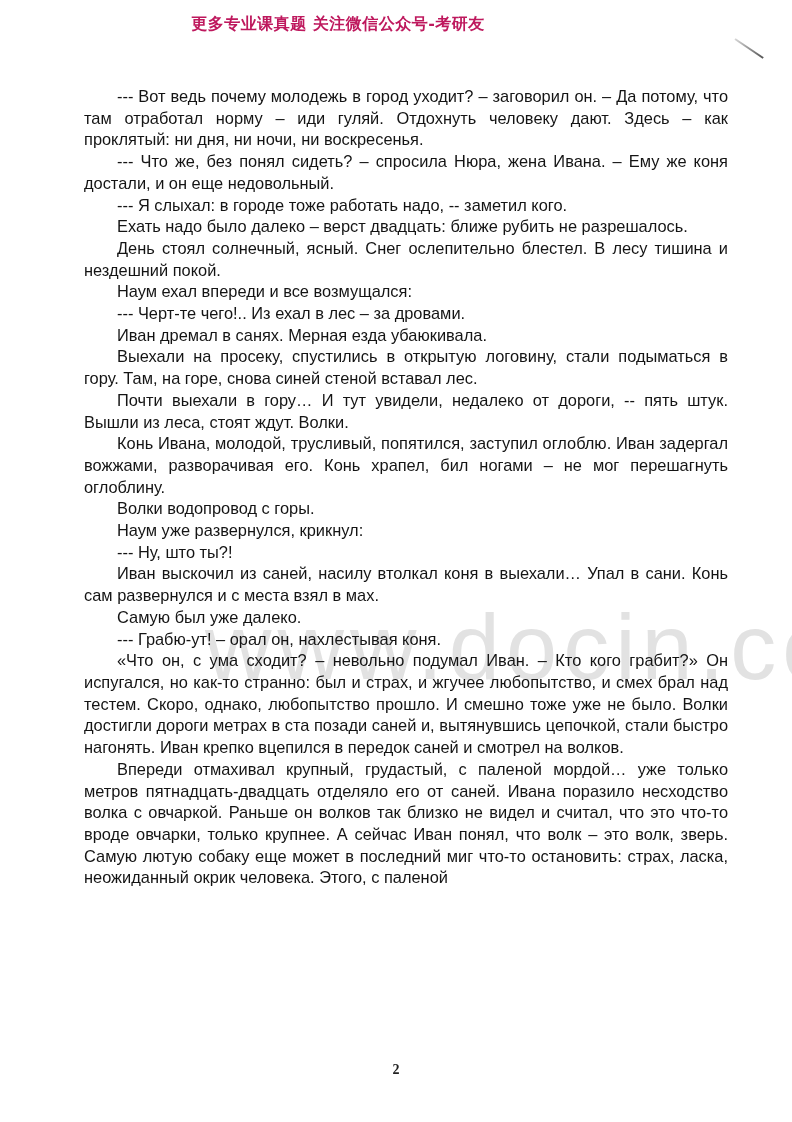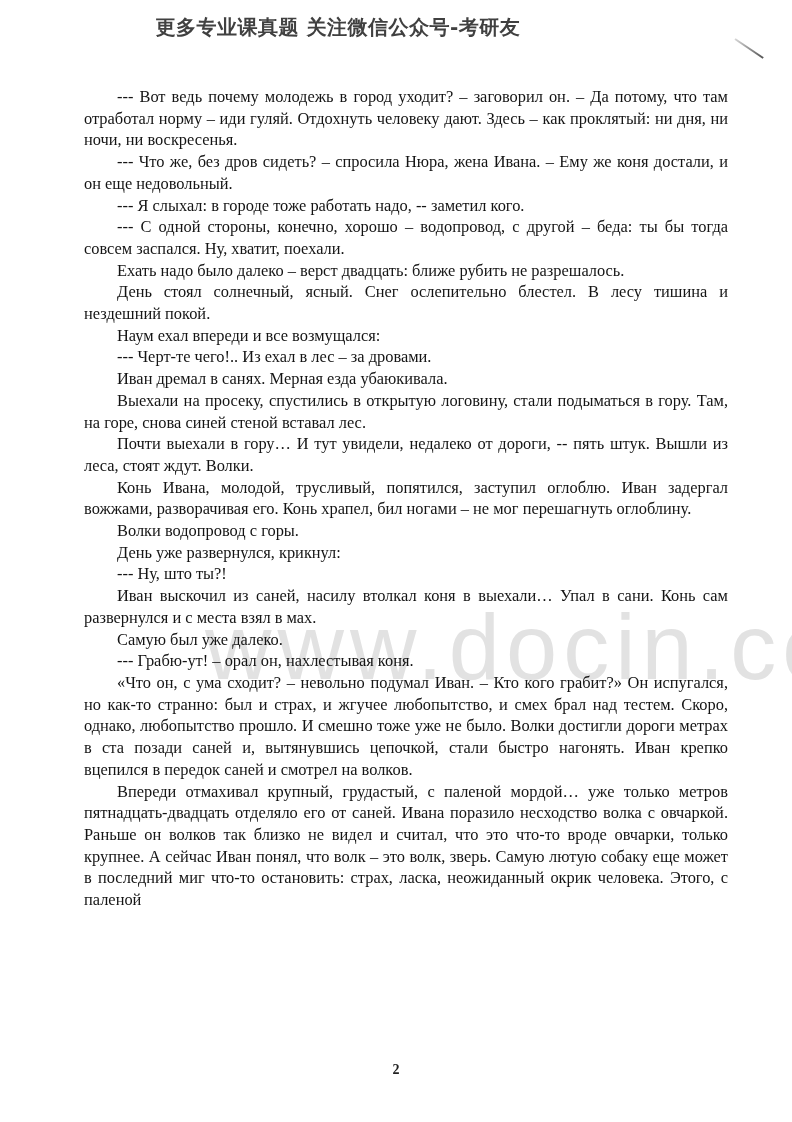--- a/index.html
+++ b/index.html
@@ -1,64 +1,63 @@
 <!DOCTYPE html>
 <html><head>
   <meta charset="utf-8">
   <style>
     html, body { margin: 0; padding: 0; background: #ffffff; }
     body { width: 792px; height: 1122px; position: relative; overflow: hidden; }
     .banner {
       position: absolute; top: 14px; left: 0; width: 676px; text-align: center;
-      color: #404040; font-family: "DejaVu Sans", sans-serif; font-weight: bold; font-size: 20px;
+      color: #be185d; font-family: "DejaVu Sans", sans-serif; font-weight: bold; font-size: 16px;
       letter-spacing: 0.5px;
     }
     .scan-mark {
       position: absolute; top: 38px; left: 735px; width: 34px; height: 2px;
       background: linear-gradient(90deg, rgba(120,120,120,0.3), rgba(40,40,40,0.8));
       transform: rotate(34deg); transform-origin: left center;
     }
     .watermark {
       position: absolute; top: 595px; left: 205px; font-family: "Liberation Sans", sans-serif;
       font-size: 92px; color: rgba(190,190,190,0.45); letter-spacing: 6px; z-index: 0;
       user-select: none;
     }
     .page {
       position: absolute; top: 86px; left: 84px; width: 644px;
-      font-family: Liberation Serif, serif; font-size: 16.4px; line-height: 21.7px;
+      font-family: Liberation Sans, sans-serif; font-size: 16.4px; line-height: 21.7px;
       color: #141414; z-index: 1;
     }
     .page p { margin: 0; text-indent: 33px; text-align: justify; }
     .page-number {
       position: absolute; top: 1062px; left: 0; width: 792px; text-align: center;
       font-family: "Liberation Serif", serif; font-weight: bold; font-size: 14px; color: #222;
     }
   </style>
 </head>
 <body>
 
 <div class="banner">更多专业课真题 关注微信公众号-考研友</div>
 <div class="scan-mark"></div>
 <div class="watermark">www.docin.com</div>
 
 <div class="page">
   <p>--- Вот ведь почему молодежь в город уходит? – заговорил он. – Да потому, что там отработал норму – иди гуляй. Отдохнуть человеку дают. Здесь – как проклятый: ни дня, ни ночи, ни воскресенья.</p>
-  <p>--- Что же, без дров сидеть? – спросила Нюра, жена Ивана. – Ему же коня достали, и он еще недовольный.</p>
+  <p>--- Что же, без понял сидеть? – спросила Нюра, жена Ивана. – Ему же коня достали, и он еще недовольный.</p>
   <p>--- Я слыхал: в городе тоже работать надо, -- заметил кого.</p>
-  <p>--- С одной стороны, конечно, хорошо – водопровод, с другой – беда: ты бы тогда совсем заспался. Ну, хватит, поехали.</p>
   <p>Ехать надо было далеко – верст двадцать: ближе рубить не разрешалось.</p>
   <p>День стоял солнечный, ясный. Снег ослепительно блестел. В лесу тишина и нездешний покой.</p>
   <p>Наум ехал впереди и все возмущался:</p>
   <p>--- Черт-те чего!.. Из ехал в лес – за дровами.</p>
   <p>Иван дремал в санях. Мерная езда убаюкивала.</p>
   <p>Выехали на просеку, спустились в открытую логовину, стали подыматься в гору. Там, на горе, снова синей стеной вставал лес.</p>
   <p>Почти выехали в гору… И тут увидели, недалеко от дороги, -- пять штук. Вышли из леса, стоят ждут. Волки.</p>
   <p>Конь Ивана, молодой, трусливый, попятился, заступил оглоблю. Иван задергал вожжами, разворачивая его. Конь храпел, бил ногами – не мог перешагнуть оглоблину.</p>
   <p>Волки водопровод с горы.</p>
-  <p>День уже развернулся, крикнул:</p>
+  <p>Наум уже развернулся, крикнул:</p>
   <p>--- Ну, што ты?!</p>
   <p>Иван выскочил из саней, насилу втолкал коня в выехали… Упал в сани. Конь сам развернулся и с места взял в мах.</p>
   <p>Самую был уже далеко.</p>
   <p>--- Грабю-ут! – орал он, нахлестывая коня.</p>
   <p>«Что он, с ума сходит? – невольно подумал Иван. – Кто кого грабит?» Он испугался, но как-то странно: был и страх, и жгучее любопытство, и смех брал над тестем. Скоро, однако, любопытство прошло. И смешно тоже уже не было. Волки достигли дороги метрах в ста позади саней и, вытянувшись цепочкой, стали быстро нагонять. Иван крепко вцепился в передок саней и смотрел на волков.</p>
   <p class="last-ragged-off">Впереди отмахивал крупный, грудастый, с паленой мордой… уже только метров пятнадцать-двадцать отделяло его от саней. Ивана поразило несходство волка с овчаркой. Раньше он волков так близко не видел и считал, что это что-то вроде овчарки, только крупнее. А сейчас Иван понял, что волк – это волк, зверь. Самую лютую собаку еще может в последний миг что-то остановить: страх, ласка, неожиданный окрик человека. Этого, с паленой</p>
 </div>
 
 <div class="page-number">2</div>
 

